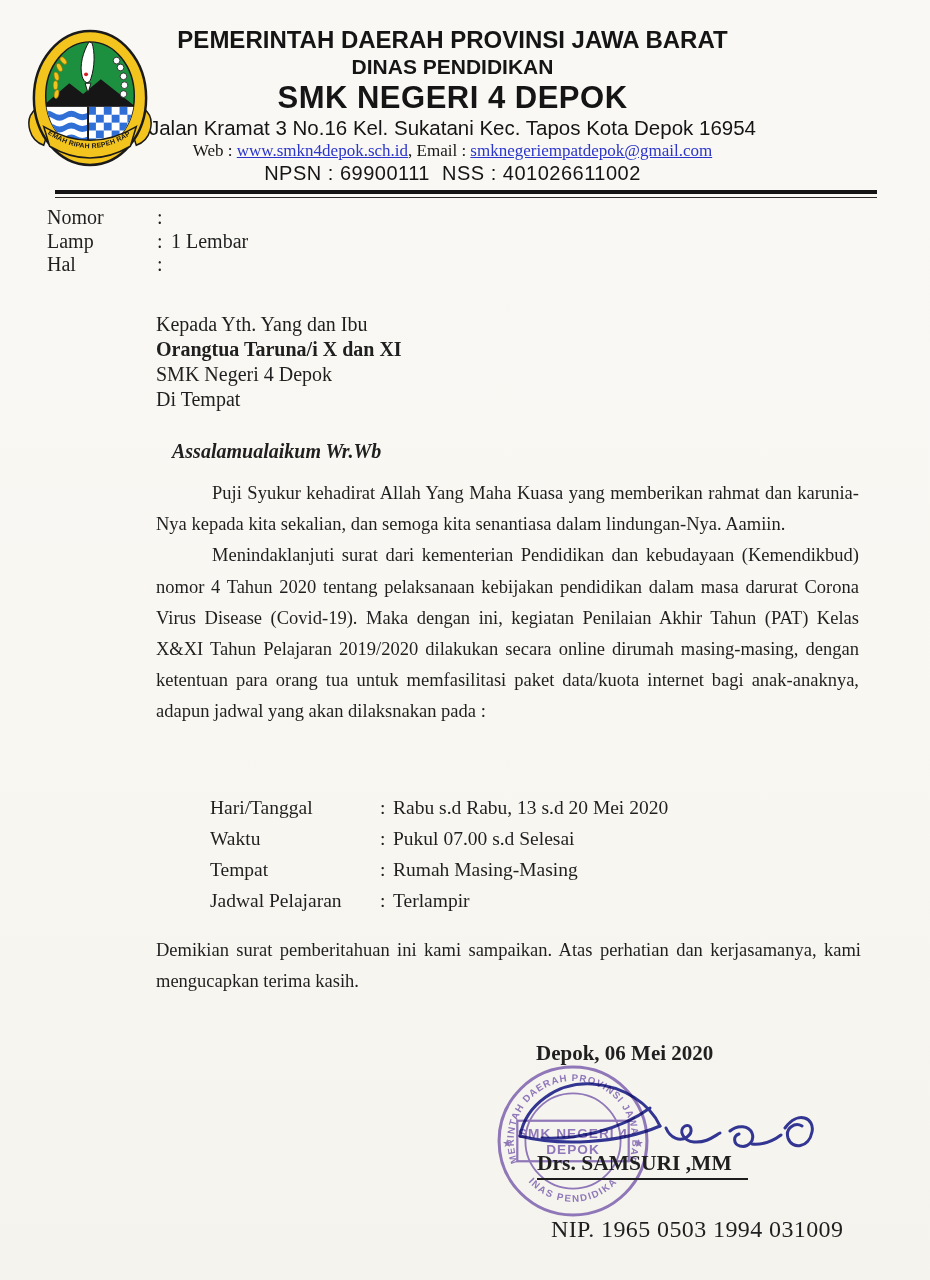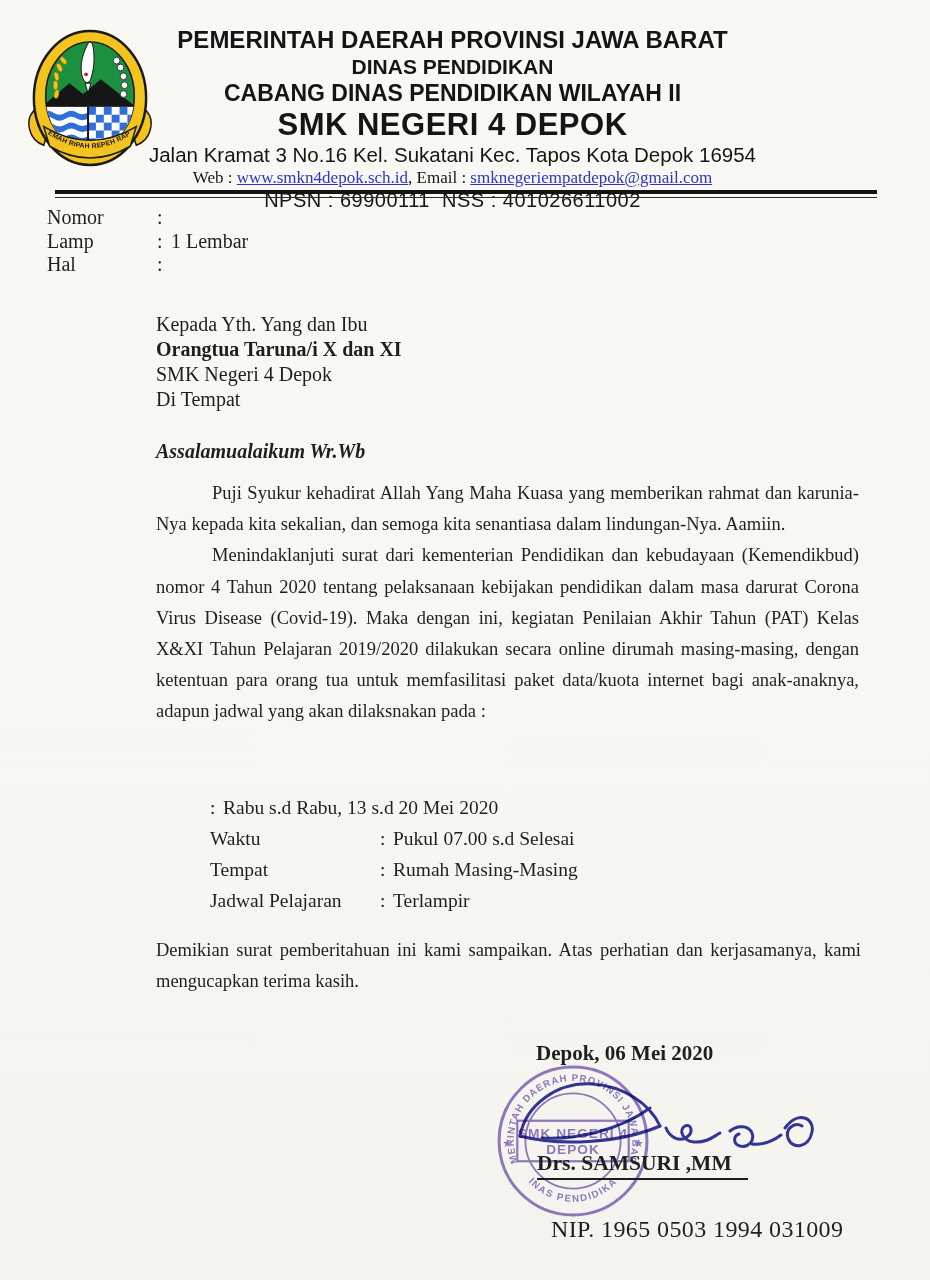--- a/index.html
+++ b/index.html
@@ -32,21 +32,21 @@
   
   .meta{position:absolute;left:47px;top:206px;font-size:20px;line-height:23.5px;}
   .meta-row{display:flex;}
   .meta-label{width:110px;flex:none;}
   .meta-colon{width:14px;flex:none;}
   .hal-value{font-weight:bold;font-style:italic;}
   
   .recipient{position:absolute;left:156px;top:312px;font-size:20px;line-height:25px;}
   .recipient .bold{font-weight:bold;}
   
-  .salutation{position:absolute;left:156px;top:440px;font-size:20px;font-weight:bold;font-style:italic;}
+  .salutation{position:absolute;left:172px;top:440px;font-size:20px;font-weight:bold;font-style:italic;}
   .body-text{position:absolute;left:156px;top:478px;width:703px;font-size:18.5px;line-height:31.2px;}
   .body-text p{margin:0;text-align:justify;text-indent:56px;}
   .schedule{position:absolute;left:210px;top:792px;font-size:19.5px;line-height:31px;}
   .sched-row{display:flex;}
   .sched-label{width:170px;flex:none;}
   .sched-colon{width:13px;flex:none;}
   .closing{position:absolute;left:156px;top:935px;width:705px;font-size:18.5px;line-height:31.2px;text-align:justify;margin:0;}
   
   .sig-date{position:absolute;left:536px;top:1041px;font-size:21px;font-weight:bold;}
   .sig-title{position:absolute;left:536px;top:1066px;font-size:21px;font-weight:bold;}
@@ -132,21 +132,20 @@
 
     <path d="M18,104 Q65,132 112,104 L106,124 Q65,148 24,124 Z" fill="#f4c41e" stroke="#1a1a1a" stroke-width="1.5"></path>
     <text font-family="Liberation Sans, sans-serif" font-size="7" font-weight="bold" fill="#161616" letter-spacing=".2">
       <textPath href="#mottoArc" startOffset="50%" text-anchor="middle">GEMAH RIPAH REPEH RAPIH</textPath>
     </text>
   </svg>
 
   <div class="header-text">
     <div class="h-line1">PEMERINTAH DAERAH PROVINSI JAWA BARAT</div>
     <div class="h-line2">DINAS PENDIDIKAN</div>
-    <div class="h-line3">CABANG DINAS PENDIDIKAN WILAYAH II</div>
     <div class="h-school">SMK NEGERI 4 DEPOK</div>
     <div class="h-addr">Jalan Kramat 3 No.16 Kel. Sukatani Kec. Tapos Kota Depok 16954</div>
     <div class="h-web">
       <span>Web :</span>
       <span class="lnk">www.smkn4depok.sch.id</span><span>, Email :</span>
       <span class="lnk">smknegeriempatdepok@gmail.com</span>
     </div>
     <div class="h-npsn">NPSN : 69900111  NSS : 401026611002</div>
   </div>
 
@@ -177,20 +176,21 @@
 
   <div class="salutation">Assalamualaikum Wr.Wb</div>
 
   <div class="body-text">
     <p>Puji Syukur kehadirat Allah Yang Maha Kuasa yang memberikan rahmat dan karunia-Nya kepada kita sekalian, dan semoga kita senantiasa dalam lindungan-Nya. Aamiin.</p>
     <p>Menindaklanjuti surat dari kementerian Pendidikan dan kebudayaan (Kemendikbud) nomor 4 Tahun 2020 tentang pelaksanaan kebijakan pendidikan dalam masa darurat Corona Virus Disease (Covid-19). Maka dengan ini, kegiatan Penilaian Akhir Tahun (PAT) Kelas X&amp;XI Tahun Pelajaran 2019/2020 dilakukan secara online dirumah masing-masing, dengan ketentuan para orang tua untuk memfasilitasi paket data/kuota internet bagi anak-anaknya, adapun jadwal yang akan dilaksnakan pada :</p>
   </div>
 
   <div class="schedule">
     <div class="sched-row">
+      <span class="sched-label">Hari/Tanggal</span>
       <span class="sched-colon">:</span>
       <span>Rabu s.d Rabu, 13 s.d 20 Mei 2020</span>
     </div>
     <div class="sched-row">
       <span class="sched-label">Waktu</span>
       <span class="sched-colon">:</span>
       <span>Pukul 07.00 s.d Selesai</span>
     </div>
     <div class="sched-row">
       <span class="sched-label">Tempat</span>

